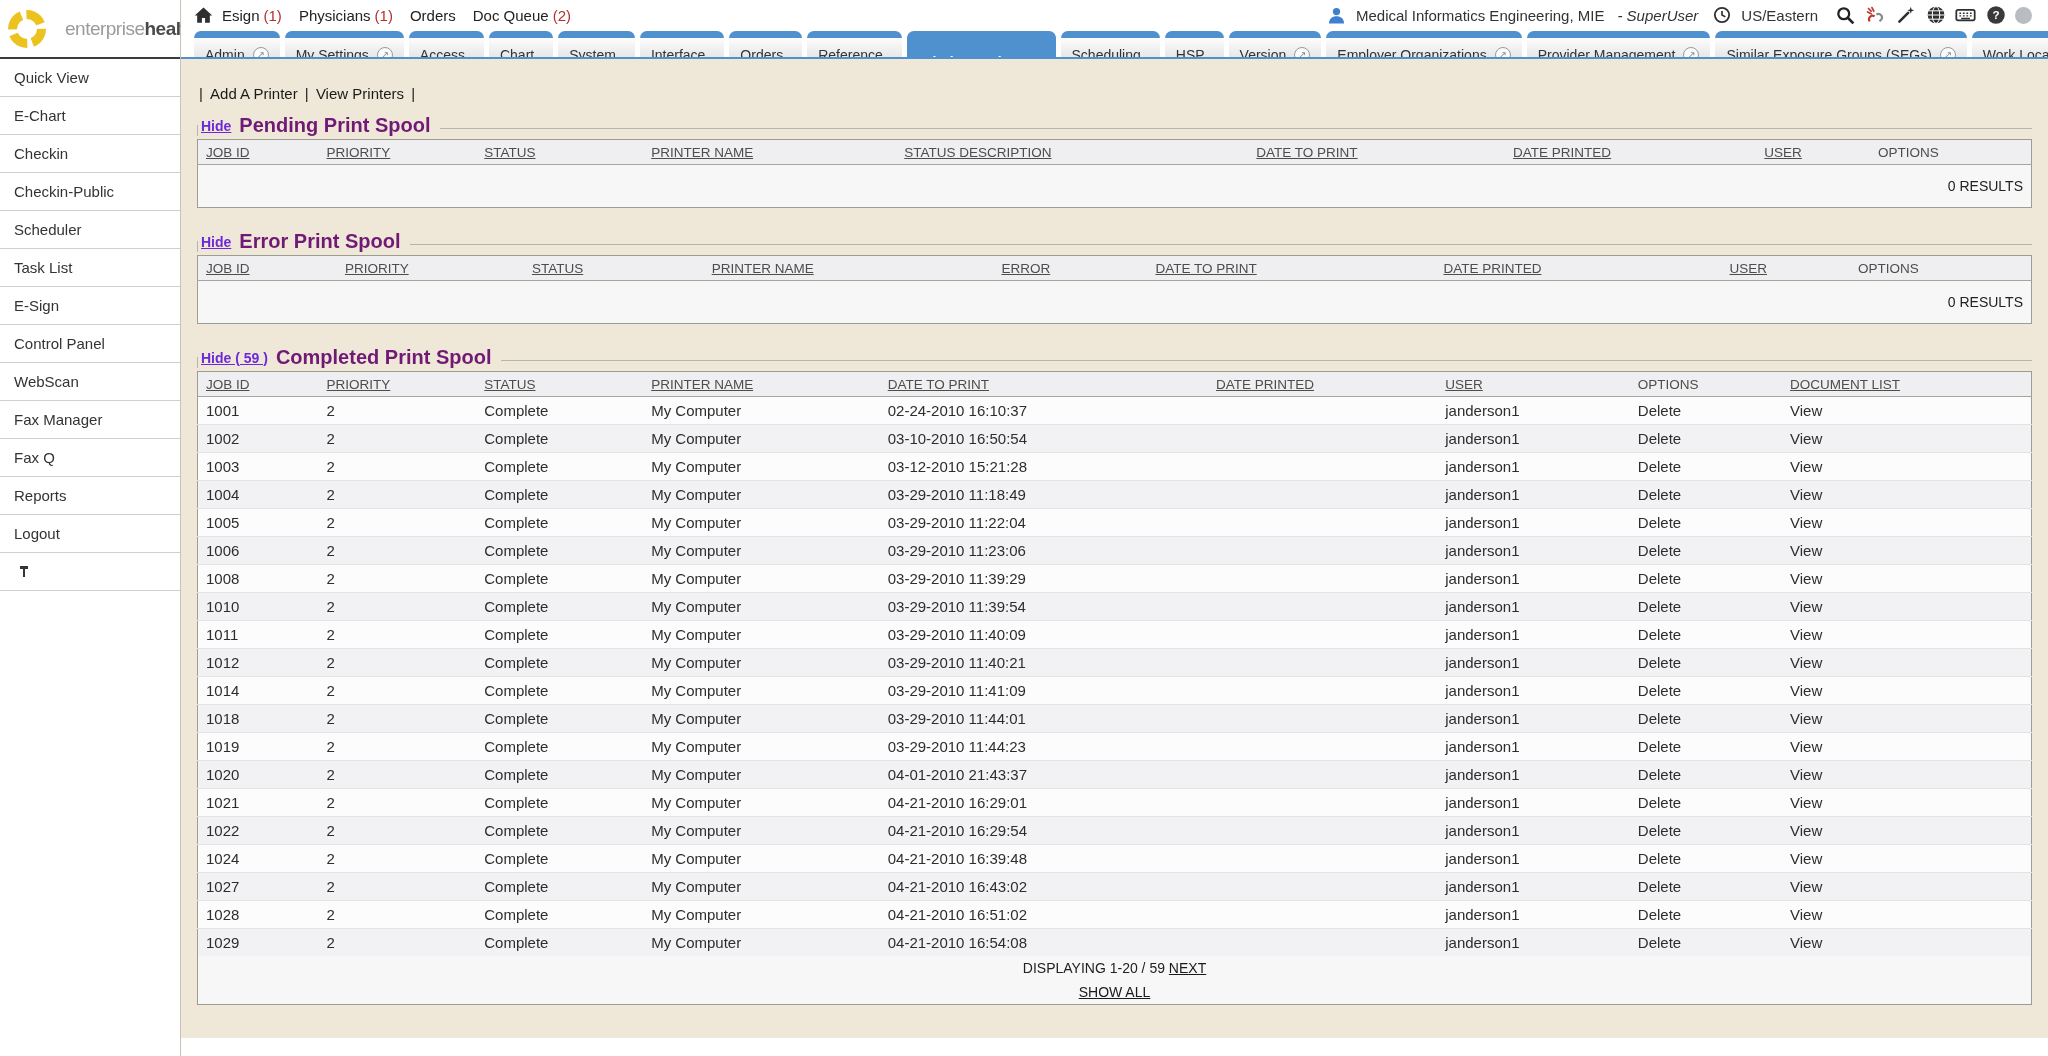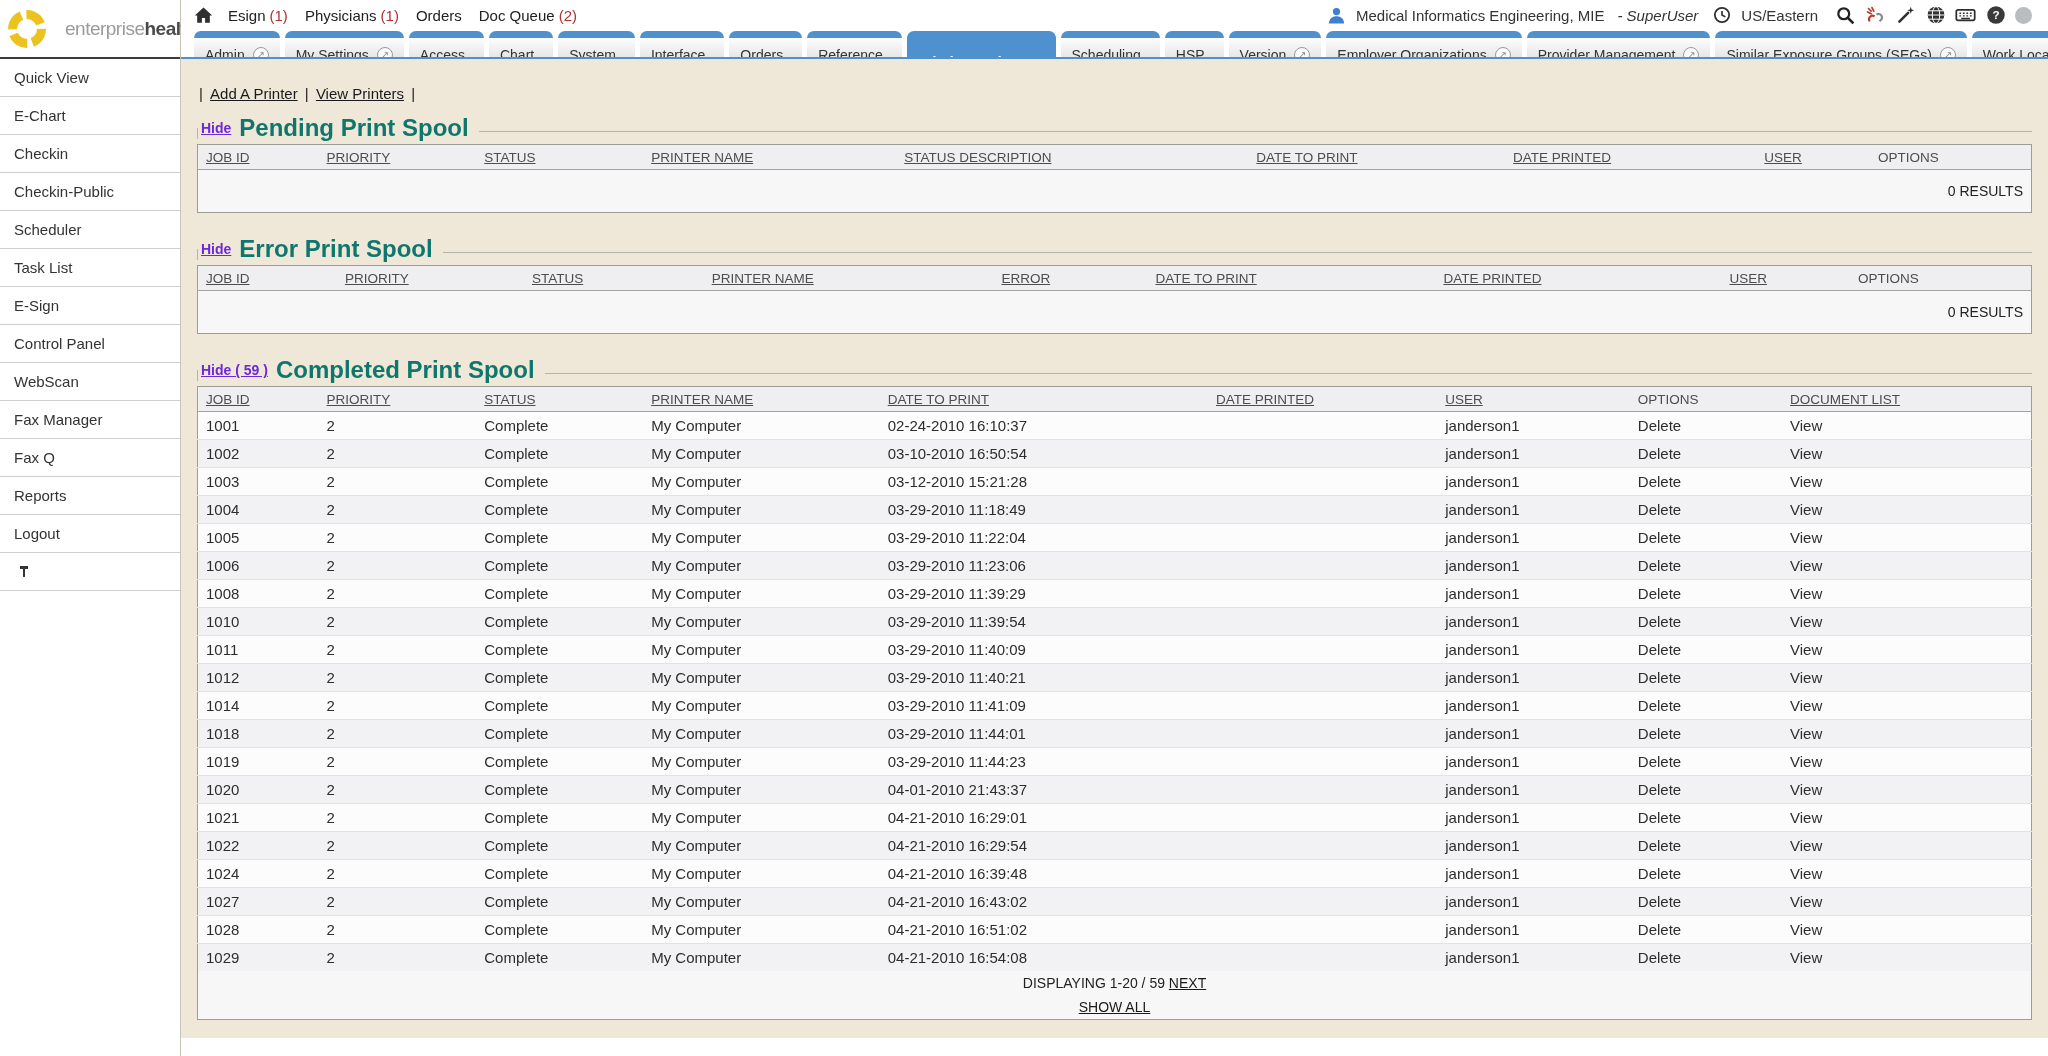--- a/index.html
+++ b/index.html
@@ -21,21 +21,21 @@
   .side-sep { height:2px; background:#3c3c3c; }
   .side-list { list-style:none; margin:0; padding:0; }
   .side-item { height:38px; line-height:37px; padding-left:14px; font-size:15px; color:#333;
                border-bottom:1px solid #cfcfcf; cursor:pointer; }
   .pin-row { height:38px; display:flex; align-items:center; padding-left:13px; border-bottom:1px solid #cfcfcf; }
 
   
   .right-col { flex:1; display:flex; flex-direction:column; background:#fff; min-width:0; }
 
   .topnav { height:30px; display:flex; align-items:center; padding:0 16px 0 12px; font-size:15px; color:#222; }
-  .topnav .nav-links { display:flex; align-items:center; gap:17px; margin-left:14px; }
+  .topnav .nav-links { display:flex; align-items:center; gap:17px; margin-left:8px; }
   .nav-item { cursor:pointer; white-space:nowrap; }
   .nav-count { color:#b03232; margin-left:4px; }
   .top-right { margin-left:auto; display:flex; align-items:center; gap:9px; }
   .org-text { color:#333; }
   .role-text { color:#333; font-style:italic; margin:0 4px; }
   .tz-text { color:#333; }
   .tb-icon { width:21px; height:21px; display:inline-flex; align-items:center; justify-content:center; }
   .tb-icon svg { display:block; }
   .status-dot { width:17px; height:17px; border-radius:50%; background:#b9bdc1; }
 
@@ -47,28 +47,28 @@
   .tab.active { background:#4e91ce; border-top-color:#4e91ce; color:#fff; font-weight:bold;flex-direction:column; }
   .dd-tick { width:0; height:0; border-top:5px solid currentColor; border-left:5px solid transparent;
              margin-left:3px; margin-top:9px; opacity:.75; }
   .ext-icon { width:16px; height:16px; border:1px solid #9a9a9a; border-radius:50%; color:#8a8a8a;
               font-size:10px; line-height:14px; text-align:center; margin-left:8px; background:#fbfbfb; }
   .blue-line { height:2px; background:#4e91ce; }
 
   
   .content { background:#efe8d8; height:979px; padding:26px 16px 0 16px; overflow:hidden; }
   .toolbar { font-size:15px; color:#222; margin-bottom:4px; padding-left:2px; }
-  .toolbar a { color:#1a1a1a; text-decoration:underline; cursor:pointer; margin:0 3px; }
+  .toolbar a { color:#1a1a1a; cursor:pointer; margin:0 3px; }
 
   .section { margin-top:22px; }
   .section:first-of-type { margin-top:12px; }
   .section-head { display:flex; align-items:center; }
   .section-head .corner { width:1px; height:11px; background:#b5b5aa; margin:10px 3px 0 0; }
   .hide-link { color:#6d28d9; font-weight:bold; font-size:14px; text-decoration:underline; cursor:pointer; white-space:nowrap; }
-  .section-title { color:#0f766e; font-weight:bold; font-size:24px; margin:0 10px 0 8px; white-space:nowrap;text-align:right; }
+  .section-title { color:#701a75; font-weight:bold; font-size:20px; margin:0 10px 0 8px; white-space:nowrap;text-align:right; }
   .head-rule { flex:1; border-top:1px solid #b5b5aa; margin-top:6px; }
 
   table.spool { width:100%; border-collapse:collapse; background:#f7f7f8; border:1px solid #9d9d96;
                 border-radius:5px; margin-top:2px; table-layout:fixed; }
   .spool th { font-size:13.5px; font-weight:normal; color:#4d4d4d; text-align:left; padding:5px 8px 4px 8px;
               background:#efeff1; border-bottom:1px solid #a5a5a0; white-space:nowrap; overflow:hidden; }
   .spool th .th-text { cursor:pointer; }
   .spool th .th-text.sortable { text-decoration:underline; }
   .spool td { font-size:15px; color:#2d2d2d; padding:5px 8px; border-bottom:1px solid #e3e3e6;
               white-space:nowrap; overflow:hidden; }

